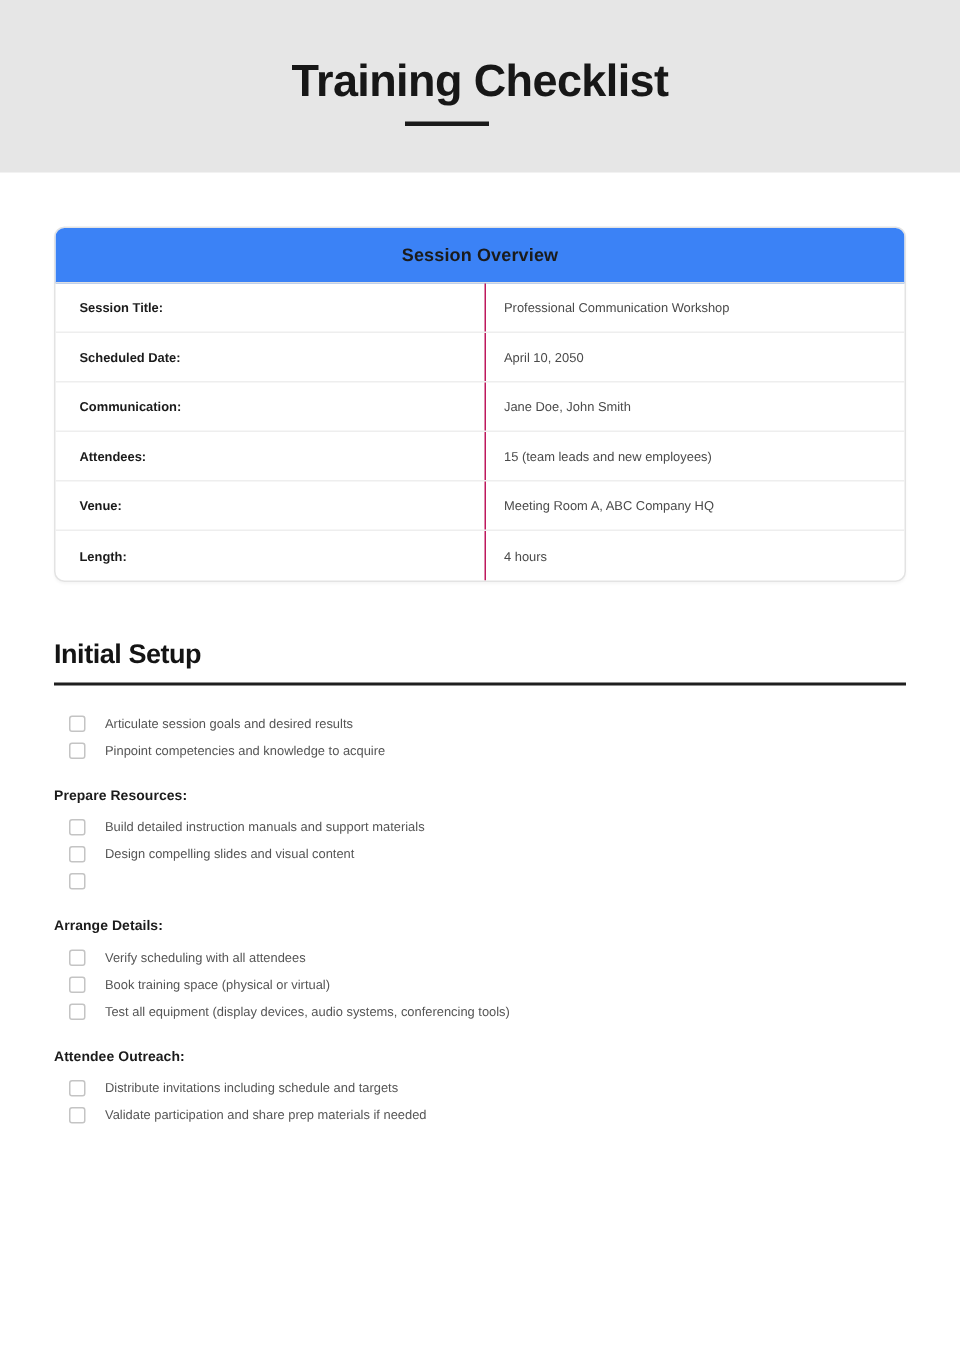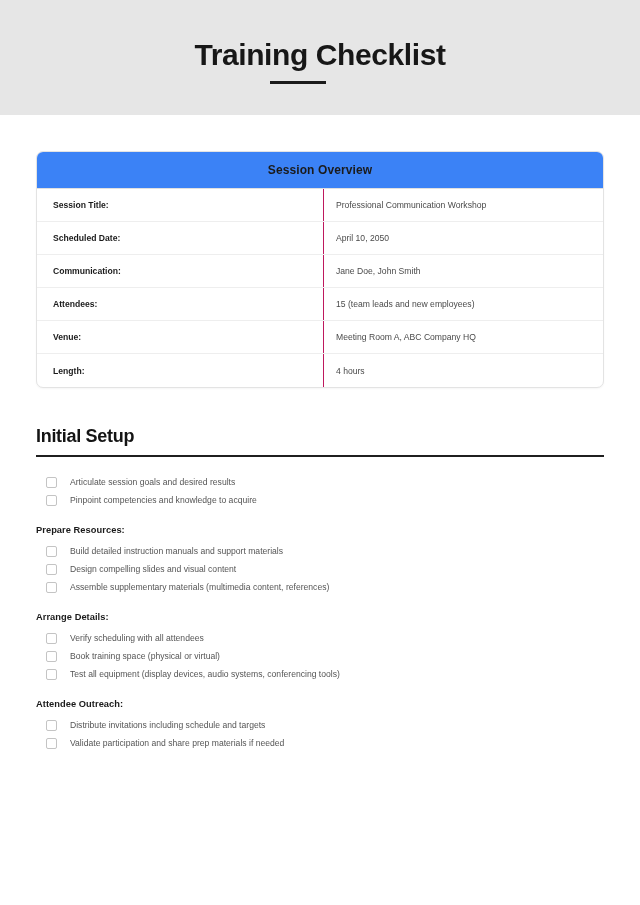--- a/index.html
+++ b/index.html
@@ -203,21 +203,20 @@
           <div class="check-item">
             <div class="checkbox"></div>
             <div class="check-label">Build detailed instruction manuals and support materials</div>
           </div>
           <div class="check-item">
             <div class="checkbox"></div>
             <div class="check-label">Design compelling slides and visual content</div>
           </div>
           <div class="check-item">
             <div class="checkbox"></div>
-            <div class="check-label">Assemble supplementary materials (multimedia content, references)</div>
           </div>
         </div>
         <div class="group">
           <div class="group-title">Arrange Details:</div>
           <div class="check-item">
             <div class="checkbox"></div>
             <div class="check-label">Verify scheduling with all attendees</div>
           </div>
           <div class="check-item">
             <div class="checkbox"></div>

